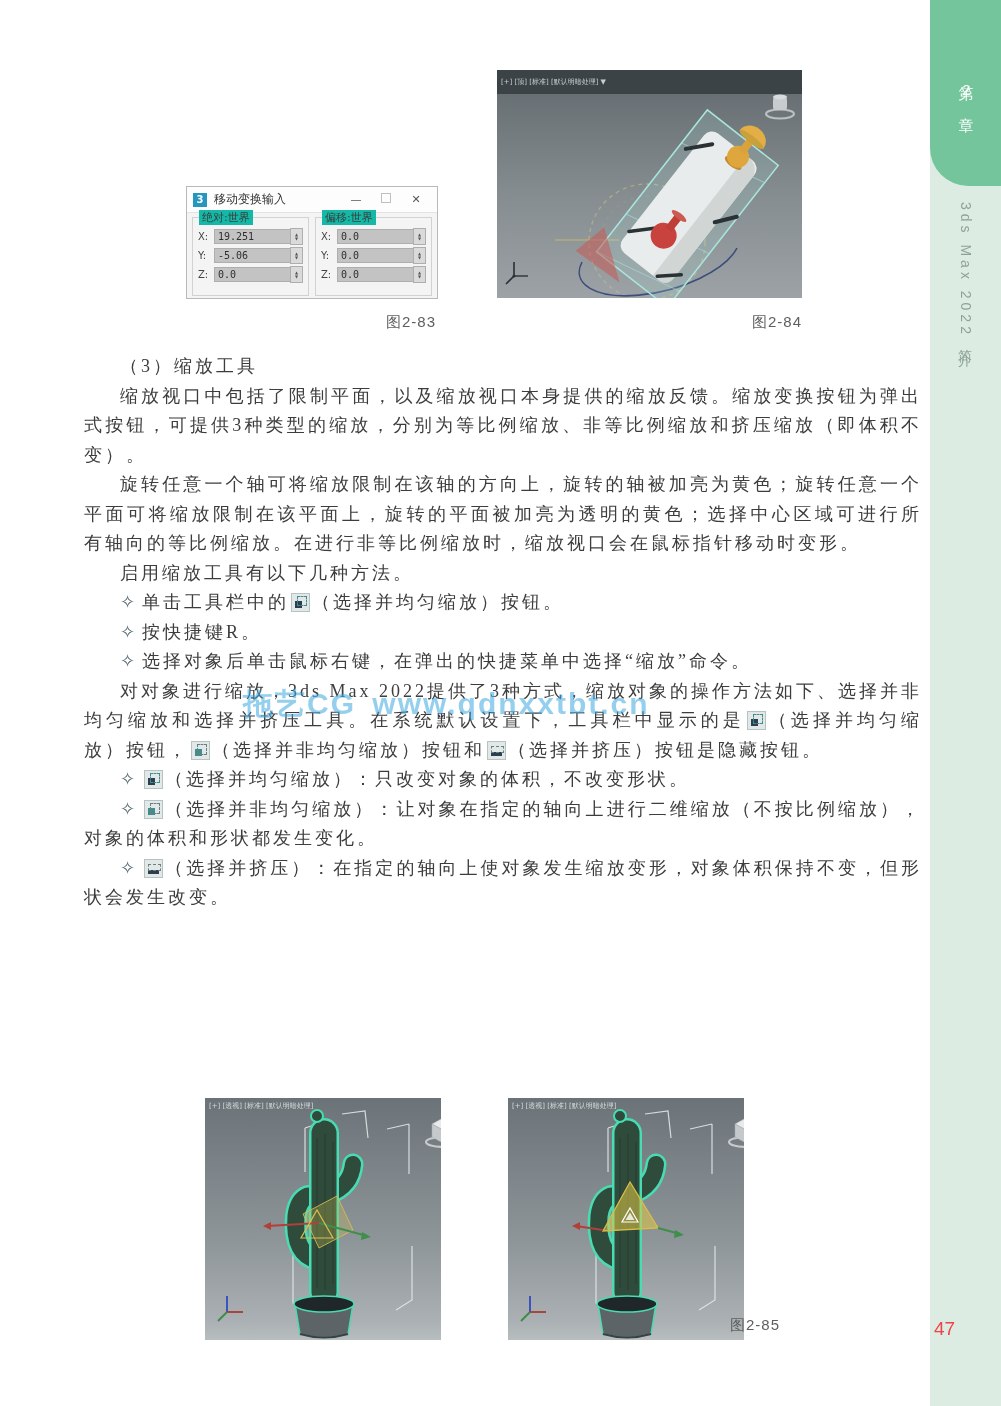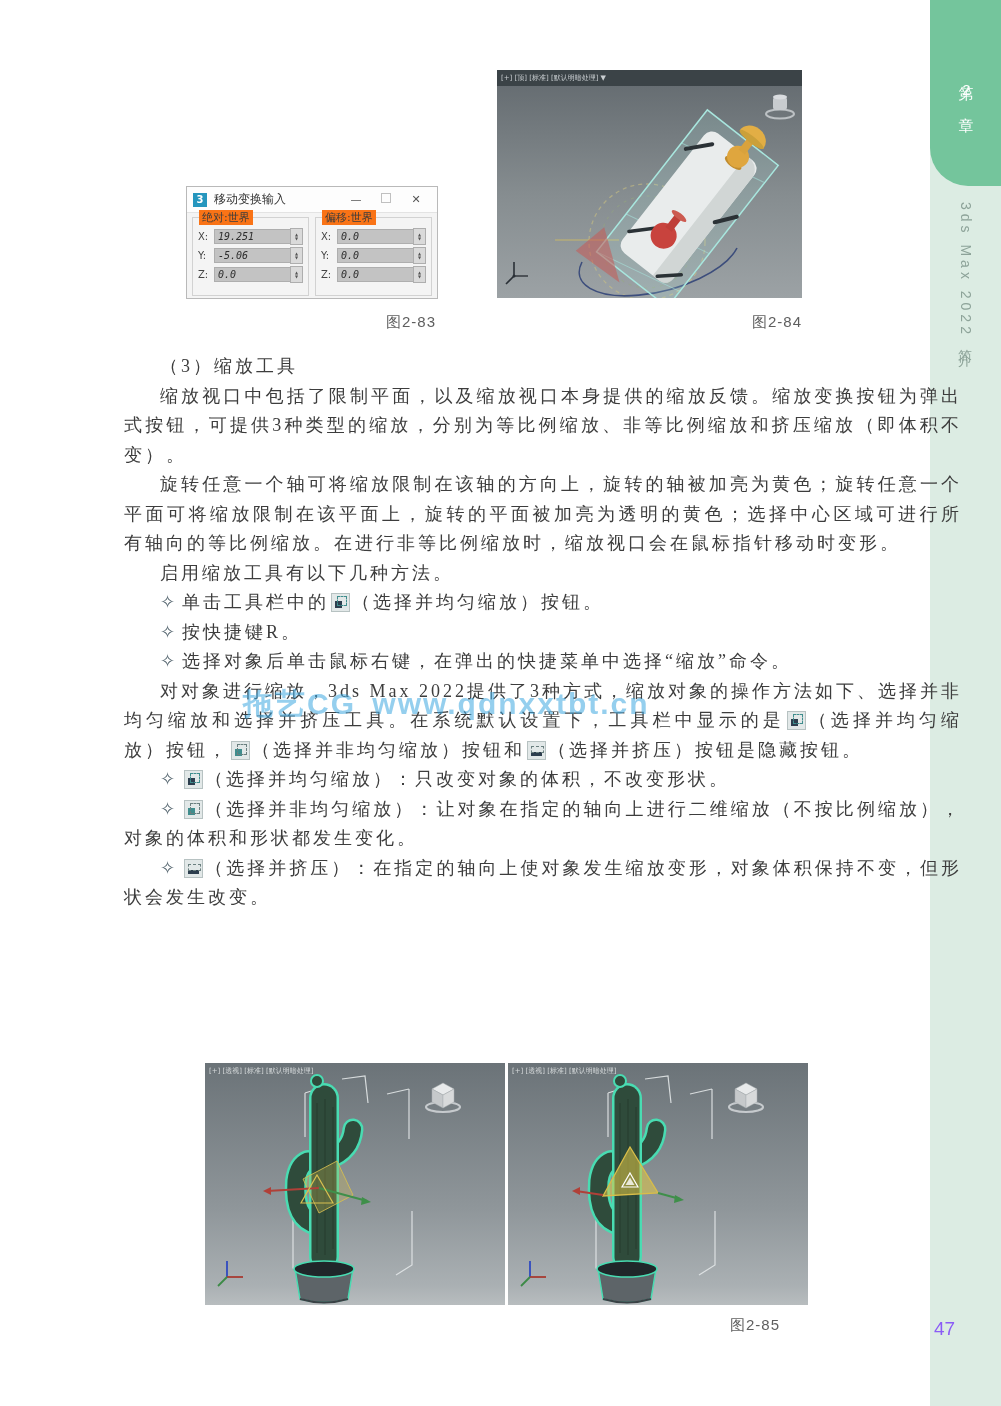--- a/index.html
+++ b/index.html
@@ -10,66 +10,66 @@
   .side-strip{position:absolute;left:930px;top:0;width:71px;height:1406px;background:#dcece3;}
   .chapter-tab{position:absolute;left:930px;top:0;width:71px;height:186px;background:#74c59c;
                border-radius:0 0 0 38px;display:flex;align-items:center;justify-content:center;}
   .chapter-tab span{writing-mode:vertical-rl;text-orientation:upright;color:#ffffff;
                font-family:"Liberation Sans",sans-serif;font-size:15px;letter-spacing:7px;}
   .book-vtitle{position:absolute;left:930px;top:202px;width:71px;height:260px;
                display:flex;justify-content:center;}
   .book-vtitle span{writing-mode:vertical-rl;text-orientation:mixed;color:#8da399;
                font-family:"Liberation Sans",sans-serif;font-size:14px;letter-spacing:4px;}
   .page-num{position:absolute;left:934px;top:1318px;width:40px;text-align:left;
-               font-family:"Liberation Sans",sans-serif;font-size:19px;color:#8b5cf6;}
+               font-family:"Liberation Sans",sans-serif;font-size:19px;color:#ef4444;}
 
   
   .caption{position:absolute;font-family:"Liberation Sans",sans-serif;font-size:15px;
            color:#5f5f5f;letter-spacing:1px;text-align:right;}
 
   
   .dlg{position:absolute;left:186px;top:186px;width:250px;height:111px;background:#f4f4f4;
        border:1px solid #b9b9b9;font-family:"DejaVu Sans",sans-serif;}
   .dlg-title{height:25px;background:#fdfdfd;border-bottom:1px solid #e3e3e3;
        display:flex;align-items:center;padding:0 6px;}
   .dlg-appicon{width:14px;height:14px;background:#2596be;color:#fff;font-size:10px;font-weight:bold;
        display:flex;align-items:center;justify-content:center;margin-right:7px;flex:0 0 auto;}
   .dlg-title-text{font-size:12px;color:#333;flex:1 1 auto;}
   .dlg-btn{width:30px;text-align:center;color:#555;font-size:11px;}
   .dlg-btn.max i{display:inline-block;width:8px;height:8px;border:1px solid #c0c0c0;}
   .dlg-body{display:flex;padding:4px 5px 0 5px;gap:6px;}
   .dlg-group{flex:1;border:1px solid #d2d2d2;position:relative;padding:10px 5px 5px 5px;height:62px;}
-  .dlg-legend{position:absolute;top:-8px;left:6px;background:#f97316;padding:0 3px;
+  .dlg-legend{position:absolute;top:-8px;left:6px;background:#14b8a6;padding:0 3px;
        font-size:11px;color:#3c3c3c;}
   .dlg-row{display:flex;align-items:center;height:17px;margin-bottom:2px;}
   .dlg-row label{font-size:10px;color:#444;width:16px;}
   .dlg-field{flex:1;height:13px;background:#c3c3c3;border:1px solid #aeaeae;border-right:none;
        font-family:"DejaVu Sans Mono",monospace;font-size:10px;color:#2e2e2e;
-       line-height:13px;padding:0 3px;font-style:italic;}
+       line-height:13px;padding:0 3px;}
   .dlg-spin{width:11px;height:15px;background:#dadada;border:1px solid #aeaeae;
        display:flex;flex-direction:column;align-items:center;justify-content:center;
        font-size:4px;color:#555;line-height:4px;}
 
   
   .vp{position:absolute;overflow:hidden;}
   .vp84{left:497px;top:70px;width:305px;height:228px;
         background:linear-gradient(180deg,#62696e 0%,#868d90 55%,#9ca2a5 100%);}
-  .vp84-bar{height:16px;background:#3b4347;display:flex;align-items:center;padding-left:4px;}
+  .vp84-bar{height:24px;background:#3b4347;display:flex;align-items:center;padding-left:4px;}
   .vp-label{font-family:"DejaVu Sans",sans-serif;font-size:7px;color:#c9ced1;white-space:nowrap;}
-  .vp85{width:300px;height:242px;
-        background:linear-gradient(180deg,#6b7378 0%,#8f969a 60%,#aab0b3 92%,#b8bdbf 100%);}
+  .vp85{width:236px;height:242px;
+        background:linear-gradient(180deg,#6b7378 0%,#8f969a 60%,#aab0b3 92%,#b8bdbf 100%);margin-top:35px;}
   .vp85.left{left:205px;top:1063px;}
   .vp85.right{left:508px;top:1063px;}
   .vp85 .vp-label{position:absolute;left:4px;top:3px;color:#d6dadb;}
   .vp svg{position:absolute;left:0;top:0;}
   .vp84 svg{top:10px;}
 
   
   .text-block{position:absolute;left:84px;top:352px;width:838px;
-       font-size:18px;line-height:29.5px;letter-spacing:3px;text-align:justify;color:#3d3d3d;margin-left:40px;}
+       font-size:18px;line-height:29.5px;letter-spacing:3px;text-align:justify;color:#3d3d3d;}
   .text-block p{margin:0;text-indent:2em;}
   .bullet{color:#50616b;margin-right:4px;}
   
   .ticon{display:inline-block;width:19px;height:19px;background:#e2e8e8;border:1px solid #b7c2c2;
        position:relative;vertical-align:-4px;margin:0 2px;box-sizing:border-box;}
   .ticon::before{content:"";position:absolute;}
   .ticon::after{content:"";position:absolute;}
   .ticon.uni::before{left:3px;bottom:3px;width:7px;height:7px;background:#2d3e4e;}
   .ticon.uni::after{right:2px;top:2px;width:8px;height:8px;border:1px dashed #3f8d8d;}
   .ticon.nonuni::before{left:3px;bottom:3px;width:7px;height:7px;background:#3f8d8d;}

